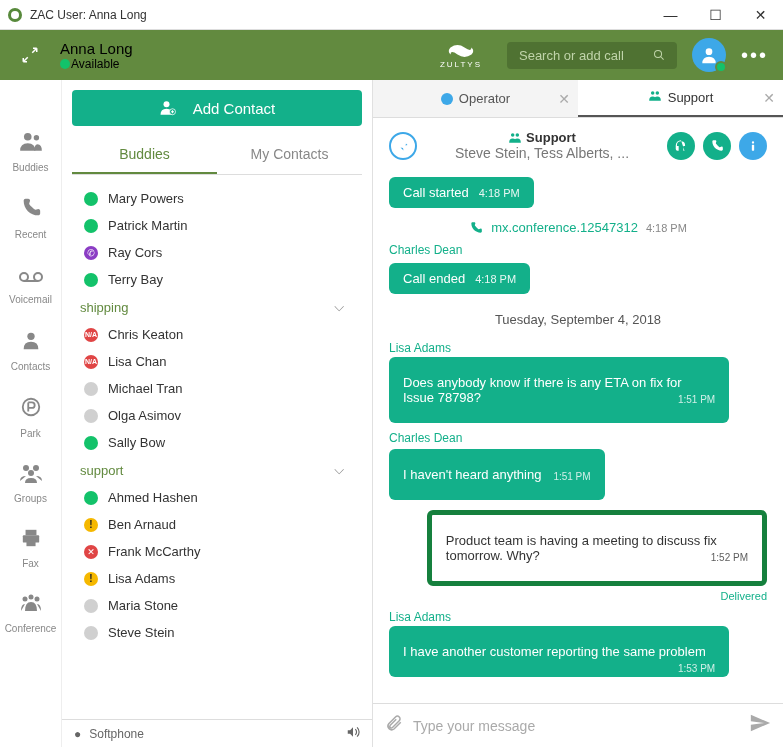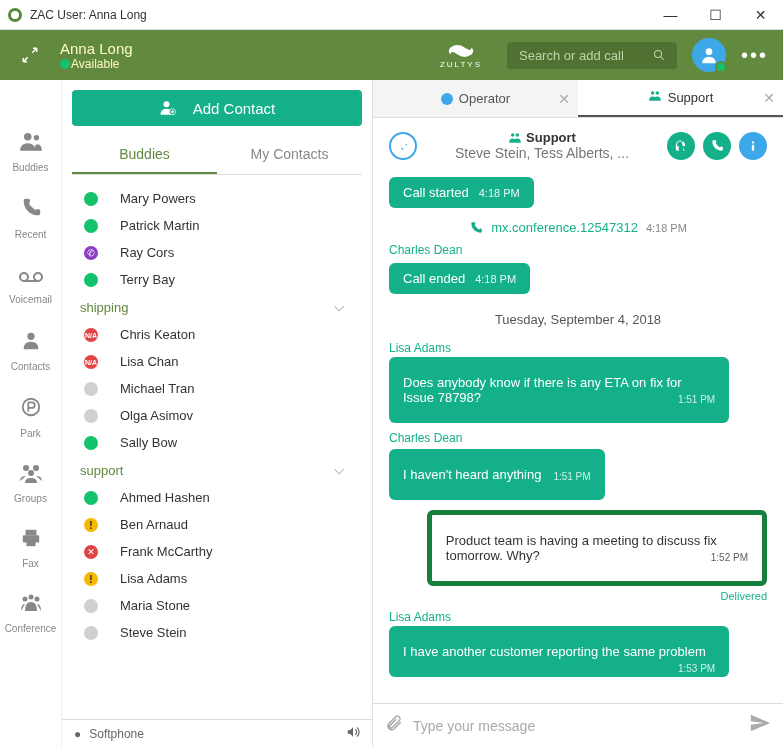--- a/index.html
+++ b/index.html
@@ -9,21 +9,21 @@
 .titlebar { height: 30px; background: #fff; display: flex; align-items: center; padding: 0 0 0 8px; border-bottom: 1px solid #ddd; }
 .titlebar .app-icon { width: 14px; height: 14px; background: #57893b; border-radius: 50%; margin-right: 8px; position: relative; }
 .titlebar .app-icon::after { content: ""; position: absolute; inset: 3px; background: #fff; border-radius: 50%; }
 .titlebar .title { font-size: 12px; color: #333; }
 .titlebar .win-btns { margin-left: auto; display: flex; }
 .titlebar .win-btn { width: 45px; height: 30px; display: flex; align-items: center; justify-content: center; font-size: 14px; color: #333; cursor: pointer; }
 
 
 .header { height: 50px; background: #628a3f; display: flex; align-items: center; padding: 0 15px; gap: 15px; }
 .collapse-btn { width: 30px; height: 30px; display: flex; align-items: center; justify-content: center; color: #fff; cursor: pointer; }
-.profile-block { color: #fef9c3; }
+.profile-block { color: #000000; }
 .profile-name { font-size: 15px; font-weight: 500; }
 .profile-status { display: flex; align-items: center; gap: 1px; font-size: 12px; }
 .status-dot { width: 10px; height: 10px; background: #13c26a; border-radius: 50%; }
 .logo { margin-left: auto; margin-right: 10px; color: #fff; display: flex; flex-direction: column; align-items: center; }
 .logo svg { fill: #fff; }
 .logo-text { font-size: 8px; letter-spacing: 2px; color: #fff; }
 .search-wrap { background: #4f7232; border-radius: 4px; padding: 6px 12px; display: flex; align-items: center; gap: 8px; width: 170px; }
 .search-wrap input { background: transparent; border: none; color: #c0d4aa; font-size: 13px; outline: none; width: 100%; }
 .search-wrap input::placeholder { color: #c0d4aa; }
 .avatar-btn { width: 34px; height: 34px; background: #3da8e8; border-radius: 50%; position: relative; display: flex; align-items: center; justify-content: center; }
@@ -41,21 +41,21 @@
 .side-item .side-label { font-size: 10px; }
 .side-item.first { padding-top: 0; }
 
 
 .panel-left { width: 311px; display: flex; flex-direction: column; border-right: 1px solid #e0e0e0; }
 .add-contact-btn { margin: 10px; height: 36px; background: #13b08a; color: #fff; border: none; border-radius: 4px; font-size: 15px; display: flex; align-items: center; justify-content: center; gap: 16px; cursor: pointer; }
 .tabs-sub { display: flex; border-bottom: 1px solid #ddd; margin: 0 10px; }
 .tab-sub { flex: 1; text-align: center; padding: 10px 0; font-size: 14px; color: #888; cursor: pointer; }
 .tab-sub.active { color: #628a3f; border-bottom: 2px solid #628a3f; }
 .buddy-list { flex: 1; overflow-y: auto; padding: 10px 0; }
-.buddy-row { display: flex; align-items: flex-end; padding: 6px 22px; gap: 22px; cursor: pointer; }
+.buddy-row { display: flex; align-items: center; padding: 6px 22px; gap: 10px; cursor: pointer; }
 .presence { width: 14px; height: 14px; border-radius: 50%; flex-shrink: 0; }
 .presence.avail { background: #13c26a; }
 .presence.offline { background: #d0d0d0; }
 .presence.na { background: #e04545; color: #fff; font-size: 7px; display: flex; align-items: center; justify-content: center; font-weight: bold; }
 .presence.warn { background: #f5b800; color: #222; display:flex; align-items:center; justify-content:center; font-size:10px; font-weight:bold; }
 .presence.busy { background: #e04545; color:#fff; display:flex; align-items:center; justify-content:center; font-size:9px; }
 .presence.viber { background: #8b3dc4; color:#fff; display:flex; align-items:center; justify-content:center; font-size:9px; }
 .buddy-name { font-size: 13px; color: #333; }
 .group-header { display: flex; align-items: center; padding: 6px 18px; color: #628a3f; font-size: 13px; cursor: pointer; }
 .group-header .chev { margin-left: auto; margin-right: 10px; color: #888; }

